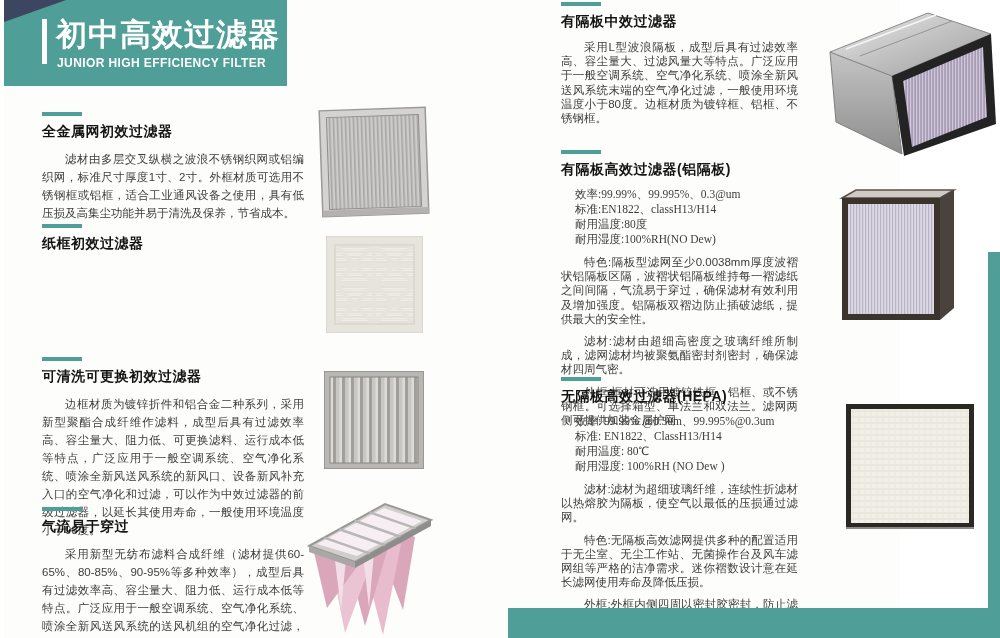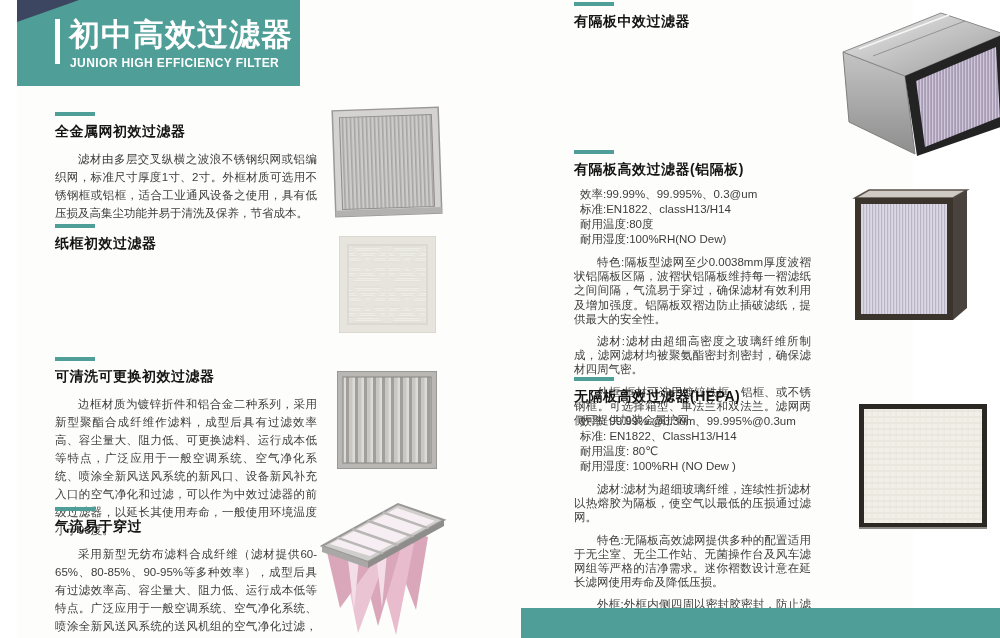--- a/index.html
+++ b/index.html
@@ -2,21 +2,21 @@
 <html><head>
 <meta charset="utf-8">
 <style>
   * { margin:0; padding:0; box-sizing:border-box; }
   html,body { background:#ffffff; }
   body {
     width:1000px; height:638px; position:relative; overflow:hidden;
     font-family:"Liberation Sans","DejaVu Sans",sans-serif;
     color:#3c3c3c;
   }
-  .page { position:absolute; left:17px; top:0; width:896px; height:638px; background:#fdfdfc; }
+  .page { position:absolute; left:4px; top:0; width:896px; height:638px; background:#fdfdfc; }
 
   
   .header { position:absolute; left:0; top:0; width:283px; height:86px; background:#4f9e97; }
   .corner-tri { position:absolute; left:0; top:0; width:0; height:0;
     border-top:22px solid #3d4660; border-right:62px solid transparent; }
   .header-bar { position:absolute; left:38px; top:19px; width:5px; height:45px; background:#ffffff; }
   .header-title { position:absolute; left:52px; top:14px; font-size:31px; font-weight:bold;
     color:#ffffff; letter-spacing:1px; white-space:nowrap; }
   .header-sub { position:absolute; left:53px; top:56px; font-size:12px; font-weight:bold;
     color:#ffffff; letter-spacing:0.4px; white-space:nowrap; }
@@ -24,21 +24,21 @@
   
   .section { position:absolute; }
   .rule { width:40px; height:4px; background:#4f9e97; }
   .sec-title { margin-top:7px; font-size:14px; font-weight:bold; color:#141414; letter-spacing:0.5px; white-space:nowrap; }
   .sec-body { margin-top:9px; font-size:11.5px; line-height:18px; color:#3c3c3c;
     text-align:justify; text-indent:2em; }
   .left-col { left:38px; width:262px; }
   .right-col { left:557px; width:237px; }
   .right-col .sec-body, .para { font-size:11.5px; line-height:14.2px; text-align:justify; text-indent:2em; color:#3c3c3c; }
   .specs { margin-top:8px; }
-  .spec { margin-left:6px; font-size:11.5px; line-height:15px; color:#3c3c3c; white-space:nowrap; }
+  .spec { margin-left:14px; font-size:11.5px; line-height:15px; color:#3c3c3c; white-space:nowrap;font-family:Liberation Serif, serif; }
   .para { margin-top:8px; }
 
   
   .img { position:absolute; }
   .img svg { display:block; width:100%; height:100%; }
 
   
   .right-strip { position:absolute; left:984px; top:252px; width:16px; height:386px; background:#4f9e97; }
   .bottom-bar { position:absolute; left:504px; top:608px; width:496px; height:30px; background:#4f9e97; }
 </style>
@@ -73,20 +73,21 @@
 
   <div class="section left-col" style="top:507px;">
     <div class="rule"></div>
     <div class="sec-title">气流易于穿过</div>
     <div class="sec-body">采用新型无纺布滤料合成纤维（滤材提供60-65%、80-85%、90-95%等多种效率），成型后具有过滤效率高、容尘量大、阻力低、运行成本低等特点。广泛应用于一般空调系统、空气净化系统、喷涂全新风送风系统的送风机组的空气净化过滤，以延长其使用寿命，一般使用环境温度小于80度，边框材质为镀锌折件和铝合金二种系列</div>
   </div>
 
   <div class="section right-col" style="top:2px;">
     <div class="rule"></div>
     <div class="sec-title">有隔板中效过滤器</div>
+    <div class="sec-body">采用L型波浪隔板，成型后具有过滤效率高、容尘量大、过滤风量大等特点。广泛应用于一般空调系统、空气净化系统、喷涂全新风送风系统末端的空气净化过滤，一般使用环境温度小于80度。边框材质为镀锌框、铝框、不锈钢框。</div>
   </div>
 
   <div class="section right-col" style="top:150px;">
     <div class="rule"></div>
     <div class="sec-title">有隔板高效过滤器(铝隔板)</div>
     <div class="specs">
       <div class="spec">效率:99.99%、99.995%、0.3@um</div>
       <div class="spec">标准:EN1822、classH13/H14</div>
       <div class="spec">耐用温度:80度</div>
       <div class="spec">耐用湿度:100%RH(NO Dew)</div>

